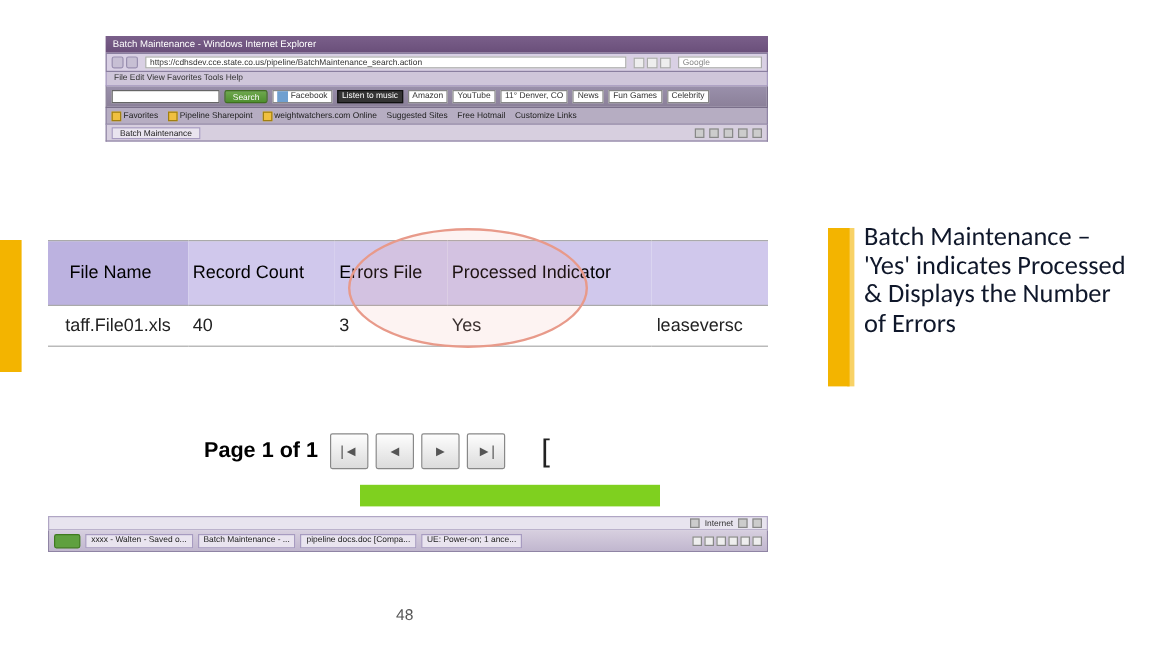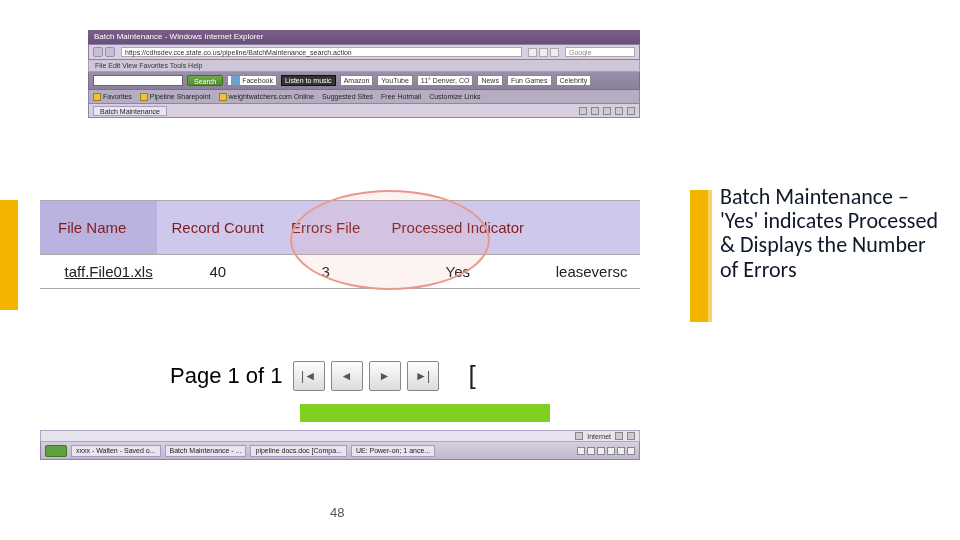--- a/index.html
+++ b/index.html
@@ -31,30 +31,30 @@
 
   .tabbar { height: 14px; background: #d7cfdf; border: 1px solid #8f84a4; border-top: none; display: flex; align-items: center; justify-content: space-between; padding: 0 4px; font-size: 7px; color: #222; }
   .tabbar .tab { background: #e9e4ef; border: 1px solid #a79bc0; padding: 0 6px; height: 10px; line-height: 10px; }
   .tabbar .ricons { display: flex; gap: 4px; }
   .tabbar .ricons span { width: 8px; height: 8px; background: #ccc; border: 1px solid #888; }
 
   
   .table-region { position: absolute; left: 40px; top: 200px; width: 600px; }
   .yellow-tab { position: absolute; left: 0; top: 200px; width: 18px; height: 110px; background: #f3b400; z-index: 5; }
   .grid { width: 100%; border-collapse: collapse; }
-  .grid th, .grid td { border-top: 1px solid #aaa; border-bottom: 1px solid #aaa; text-align: center; padding: 8px 4px; font-size: 15px; }
-  .grid tr.head th { background: #d0c8ec; font-weight: normal; color: #7f1d1d; height: 54px; }
+  .grid th, .grid td { border-top: 1px solid #aaa; border-bottom: 1px solid #aaa; text-align: left; padding: 8px 4px; font-size: 15px; }
+  .grid tr.head th { background: #d0c8ec; font-weight: normal; color: #000000; height: 54px; }
   .grid tr.head th:first-child { background: #bcb2e0; text-align: left; padding-left: 18px; }
-  .grid td:first-child { text-align: right; padding-left: 4px; text-decoration: underline; }
+  .grid td:first-child { text-align: center; padding-left: 4px; }
   .grid td { background: #fff; color: #222; }
   .ellipse-overlay { position: absolute; left: 250px; top: -10px; width: 200px; height: 100px; border: 2px solid #e89a8a; border-radius: 50%; background: rgba(235,160,145,0.12); pointer-events: none; }
 
   
   .pager { position: absolute; left: 170px; top: 360px; display: flex; align-items: center; gap: 10px; }
-  .pager .lbl { font-size: 22px; font-weight: normal; font-family: Verdana, sans-serif; }
+  .pager .lbl { font-size: 18px; font-weight: bold; font-family: Verdana, sans-serif; }
   .pager-buttons { display: flex; gap: 6px; }
   .pg-btn { width: 32px; height: 30px; background: linear-gradient(#fdfdfd,#dcdcdc); border: 1px solid #888; border-radius: 2px; display: flex; align-items: center; justify-content: center; color: #555; font-size: 12px; }
   .pager-bracket { font-size: 26px; margin-left: 20px; color: #222; }
 
   
   .green-strip { position: absolute; left: 300px; top: 404px; width: 250px; height: 18px; background: #7fd01f; }
 
   
   .right-title-bar { position: absolute; left: 690px; top: 190px; width: 18px; height: 132px; background: #f3b400; }
   .right-title-bar2 { position: absolute; left: 706px; top: 190px; width: 6px; height: 132px; background: #f3b400; opacity: 0.6; }

